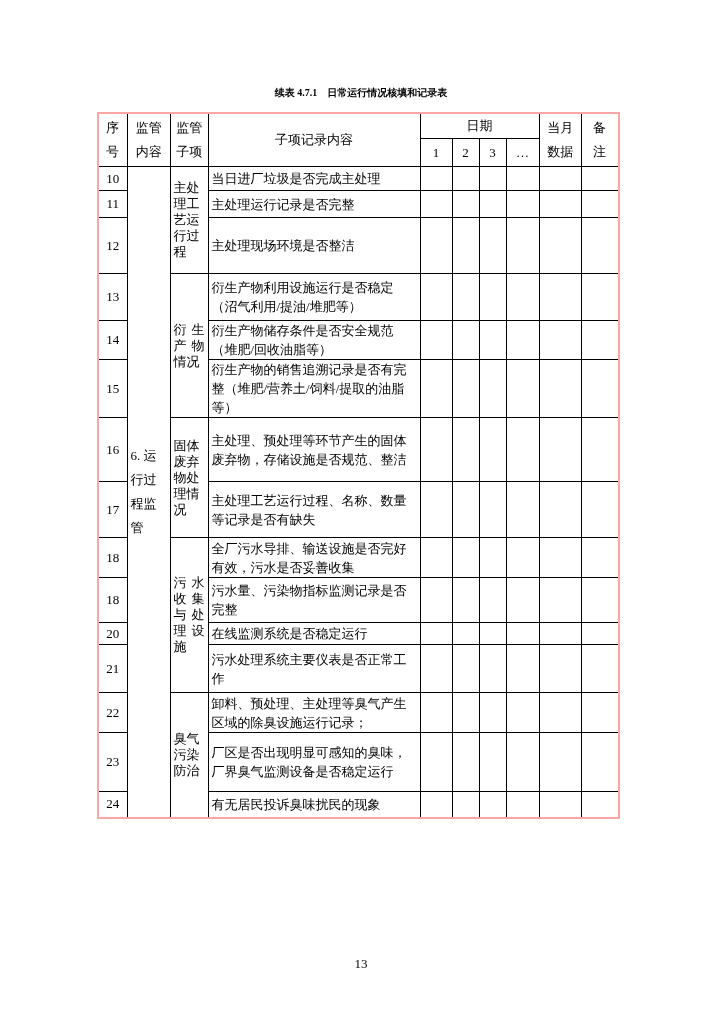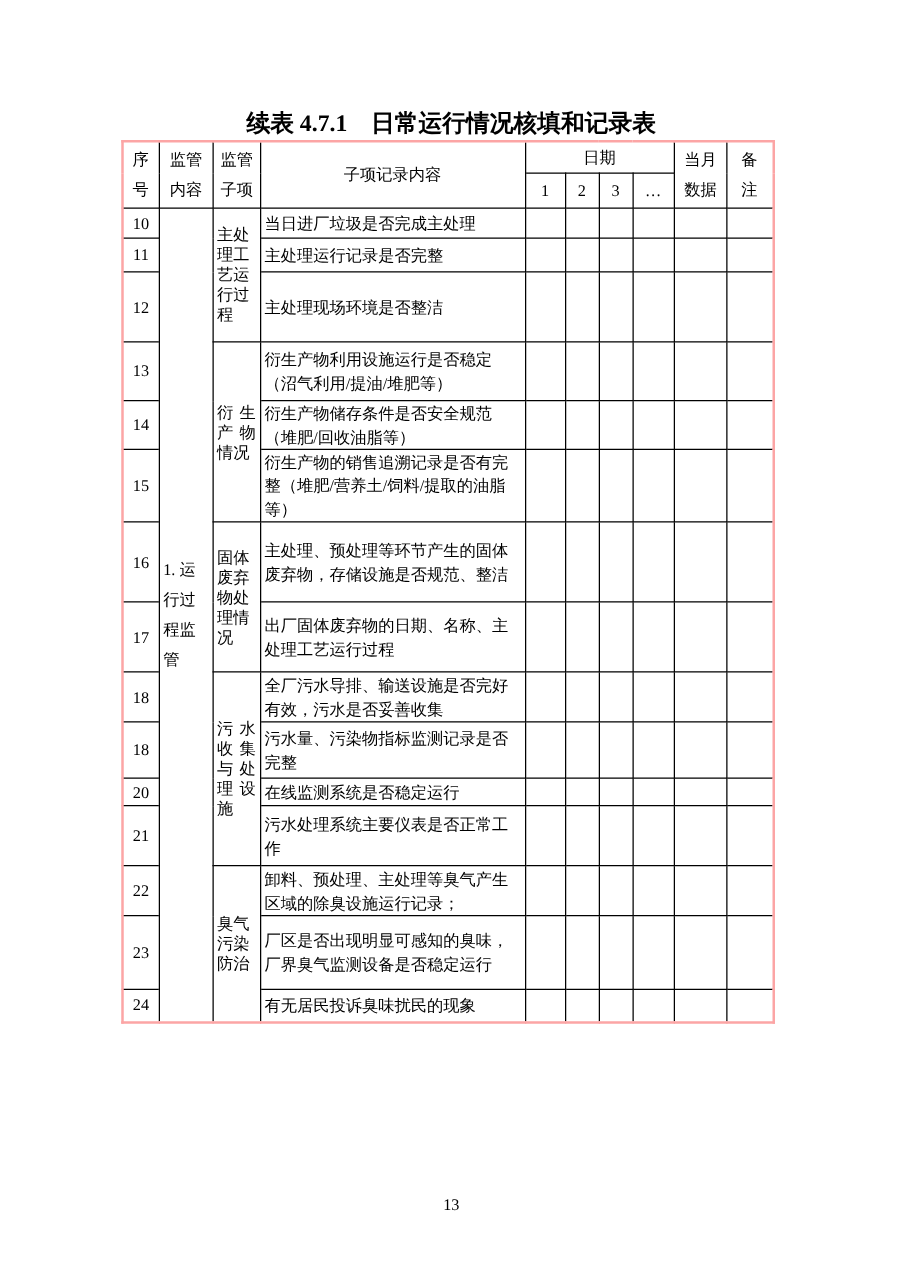--- a/index.html
+++ b/index.html
@@ -11,21 +11,21 @@
     font-family: "Liberation Serif", "DejaVu Serif", serif;
     color: #000000;
     overflow: hidden;
   }
   .doc-title {
     position: absolute;
     top: 86px;
     left: 0;
     width: 100%;
     text-align: center;
-    font-size: 19px;
+    font-size: 10px;
     font-weight: bold;
     margin: 0;
     white-space: pre;
   }
   table.record-table {
     position: absolute;
     top: 112px;
     left: 97px;
     width: 521px;
     border-collapse: collapse;
@@ -91,21 +91,21 @@
       </tr>
       <tr style="height:28px">
         <td class="hd">1</td>
         <td class="hd">2</td>
         <td class="hd">3</td>
         <td class="hd">…</td>
       </tr>
 
       <tr style="height:24px">
         <td class="seq-cell">10</td>
-        <td class="content-cell" rowspan="15">1. 运行过程监管</td>
+        <td class="content-cell" rowspan="15">6. 运行过程监管</td>
         <td class="subitem-cell" rowspan="3">主处理工艺运行过程</td>
         <td class="record-cell">当日进厂垃圾是否完成主处理</td>
         <td class="blank"></td>
           <td class="blank"></td>
           <td class="blank"></td>
           <td class="blank"></td>
           <td class="blank"></td>
           <td class="blank"></td>
       </tr>
 
@@ -172,21 +172,21 @@
         <td class="blank"></td>
           <td class="blank"></td>
           <td class="blank"></td>
           <td class="blank"></td>
           <td class="blank"></td>
           <td class="blank"></td>
       </tr>
 
       <tr style="height:56px">
         <td class="seq-cell">17</td>
-        <td class="record-cell">出厂固体废弃物的日期、名称、主处理工艺运行过程</td>
+        <td class="record-cell">主处理工艺运行过程、名称、数量等记录是否有缺失</td>
         <td class="blank"></td>
           <td class="blank"></td>
           <td class="blank"></td>
           <td class="blank"></td>
           <td class="blank"></td>
           <td class="blank"></td>
       </tr>
 
       <tr style="height:40px">
         <td class="seq-cell">18</td>

